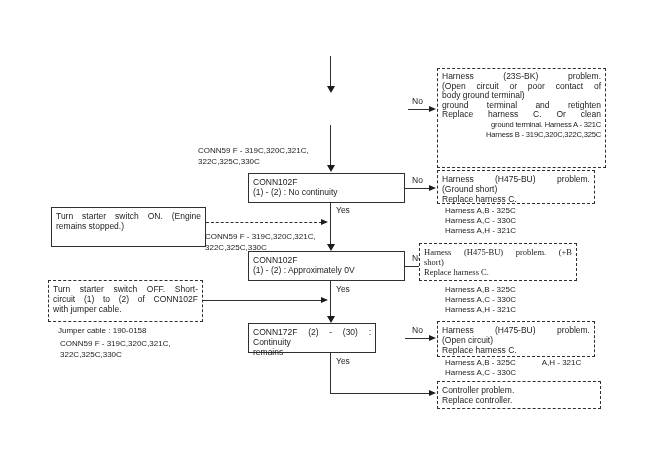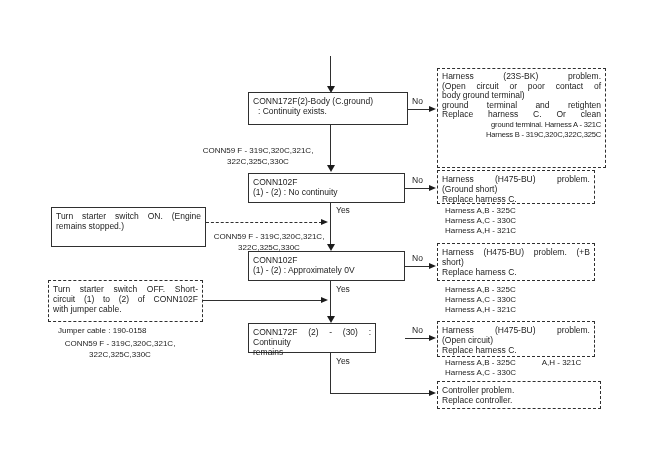--- a/index.html
+++ b/index.html
@@ -16,38 +16,34 @@
   .box span.j{white-space:normal;text-align:justify;text-align-last:justify;}
   .box span.cond{font-size:7.6px;letter-spacing:-0.2px;text-align:right;}
   .vline,.hline{position:absolute;background:#2f2f2f;}
   .vline{width:1px;}
   .hline{height:1px;}
   .dashline{position:absolute;height:0;border-top:1px dashed #2f2f2f;}
   .ah-down{position:absolute;width:0;height:0;border-left:4px solid transparent;border-right:4px solid transparent;border-top:7px solid #1c1c1c;}
   .ah-right{position:absolute;width:0;height:0;border-top:3.5px solid transparent;border-bottom:3.5px solid transparent;border-left:7px solid #1c1c1c;}
   .lbl{position:absolute;font-size:8.5px;line-height:10px;white-space:nowrap;}
   .note{position:absolute;font-size:8px;line-height:10.5px;white-space:nowrap;}
-  .note.r{text-align:center;}
+  .note.r{text-align:left;}
   .note div{white-space:nowrap;}
   .hlist{position:absolute;font-size:8px;line-height:10px;white-space:nowrap;}
   .hlist div{white-space:nowrap;}
   .hsp{display:inline-block;width:26px;}
 </style>
 </head>
 <body>
 
 <div id="canvas">
 
   <div class="vline" style="left:330px;top:56px;height:31px;"></div>
   <div class="ah-down" style="left:327px;top:86px;"></div>
 
-  <div class="box" style="left:248px;top:92px;width:160px;height:33px;">
-    <span>CONN172F(2)-Body (C.ground)</span>
-    <span style="padding-left:5px;">: Continuity exists.</span>
-  </div>
   <div class="hline" style="left:408px;top:109px;width:22px;"></div>
   <div class="ah-right" style="left:429px;top:106px;"></div>
   <div class="lbl" style="left:412px;top:96px;">No</div>
 
   <div class="box dashed" style="left:437px;top:68px;width:169px;height:100px;line-height:9.6px;">
     <span class="j">Harness (23S-BK) problem.</span>
     <span class="j">(Open circuit or poor contact of</span>
     <span>body ground terminal)</span>
     <span class="j">ground terminal and retighten</span>
     <span class="j">Replace harness C. Or clean</span>
@@ -97,21 +93,21 @@
   </div>
 
   <div class="box" style="left:248px;top:251px;width:157px;height:30px;">
     <span>CONN102F</span>
     <span>(1) - (2) : Approximately 0V</span>
   </div>
   <div class="hline" style="left:405px;top:266px;width:25px;"></div>
   <div class="ah-right" style="left:429px;top:263px;"></div>
   <div class="lbl" style="left:412px;top:253px;">No</div>
 
-  <div class="box dashed" style="left:437px;top:243px;width:158px;height:38px;">
+  <div class="box dashed" style="left:419px;top:243px;width:158px;height:38px;font-family:Liberation Serif, serif;">
     <span class="j">Harness (H475-BU) problem.  (+B</span>
     <span>short)</span>
     <span>Replace harness C.</span>
   </div>
   <div class="hlist" style="left:445px;top:285px;">
     <div>Harness A,B - 325C</div>
     <div>Harness A,C - 330C</div>
     <div>Harness A,H - 321C</div>
   </div>
 

